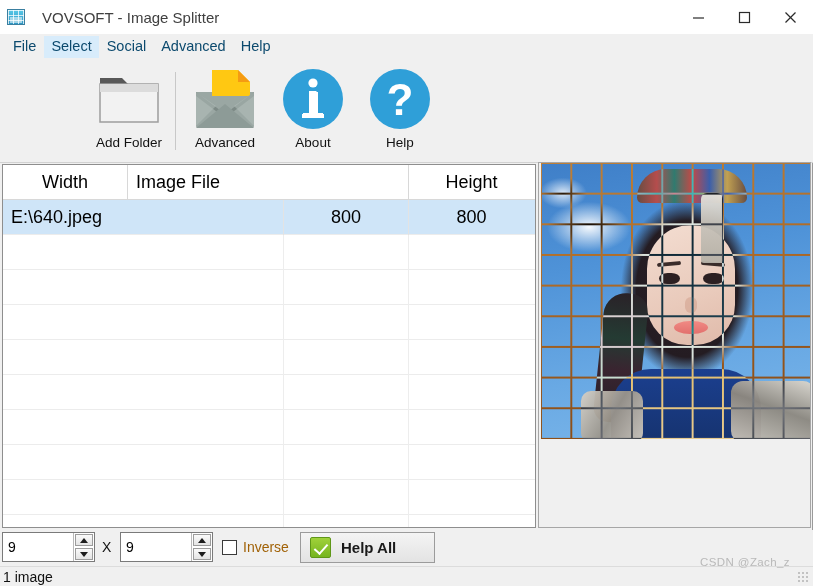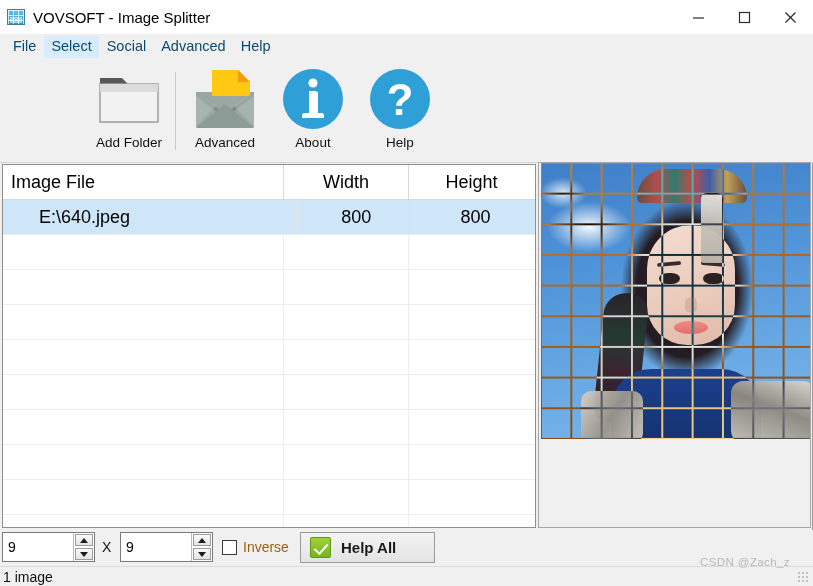--- a/index.html
+++ b/index.html
@@ -40,22 +40,23 @@
       linear-gradient(to right, rgba(255,255,255,.75) 1px, transparent 1px),
       linear-gradient(to bottom, rgba(255,255,255,.75) 1px, transparent 1px);
     background-size: 5px 5px;
   }
   .title-icon::after {
     content: "";
     position: absolute; left: 2px; bottom: 1px; width: 12px; height: 6px;
     background: rgba(255,255,255,.55);
   }
   .title-text {
-    font-size: 15px; color: #000000;
+    font-size: 15px; color: #404040;
     white-space: nowrap;
+    margin-left: 9px;
   }
   .win-buttons {
     position: absolute; right: 0; top: 0;
     height: 34px; display: flex;
   }
   .win-btn {
     width: 46px; height: 34px;
     display: flex; align-items: center; justify-content: center;
     font-size: 13px; color: #2b2b2b;
     line-height: 1;
@@ -131,21 +132,21 @@
   }
   .lh-cell:last-child { border-right: none; }
   .lh-cell.c-name { width: 281px; justify-content: flex-start; }
   .lh-cell.c-w    { width: 125px; justify-content: center; }
   .lh-cell.c-h    { width: 125px; justify-content: center; }
 
   .list-row {
     display: flex; height: 35px;
     border-bottom: 1px solid #ececec;
   }
-  .list-row.selected { background: #cfe5f8; padding-left: 28px; }
+  .list-row.selected { background: #cfe5f8; }
   .lr-cell {
     display: flex; align-items: center;
     font-size: 18px; color: #000;
     padding: 0 8px;
     border-right: 1px solid #e3e3e3;
     height: 35px;
   }
   .list-row.empty .lr-cell { border-right-color: #ededed; }
   .lr-cell:last-child { border-right: none; }
   .lr-cell.c-name { width: 281px; justify-content: flex-start; }
@@ -461,22 +462,22 @@
           <circle cx="31" cy="31" r="30" fill="#2f9fd8"></circle>
           <text x="31" y="47" font-family="Liberation Sans, sans-serif" font-size="44" font-weight="bold" fill="#ffffff" text-anchor="middle">?</text>
         </svg>
       </div>
       <div class="tb-label">Help</div>
     </div>
   </div>
 
   <div class="listpanel">
     <div class="list-header">
+      <div class="lh-cell c-w">Width</div>
       <div class="lh-cell c-name">Image File</div>
-      <div class="lh-cell c-w">Width</div>
       <div class="lh-cell c-h">Height</div>
     </div>
 
     <div class="list-row selected">
       <div class="lr-cell c-name">E:\640.jpeg</div>
       <div class="lr-cell c-w">800</div>
       <div class="lr-cell c-h">800</div>
     </div>
 
     <div class="list-row empty">

